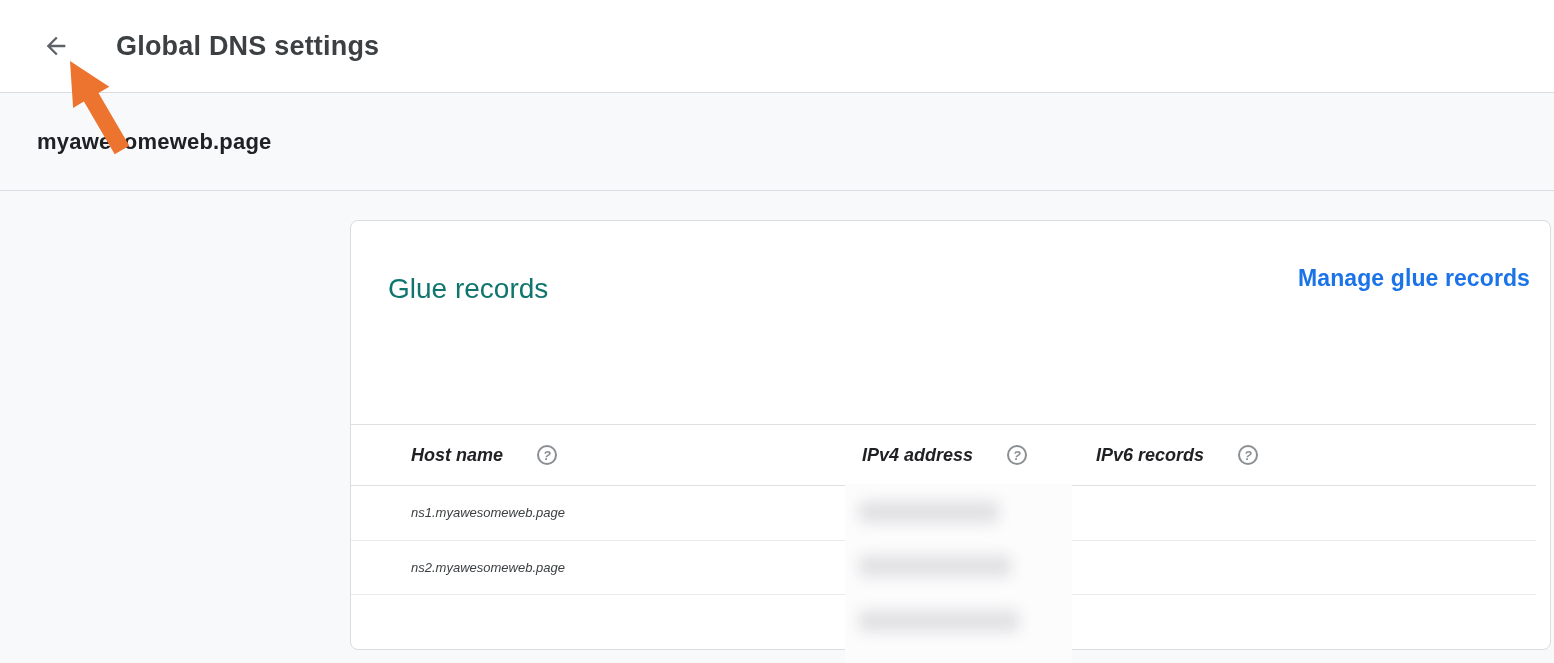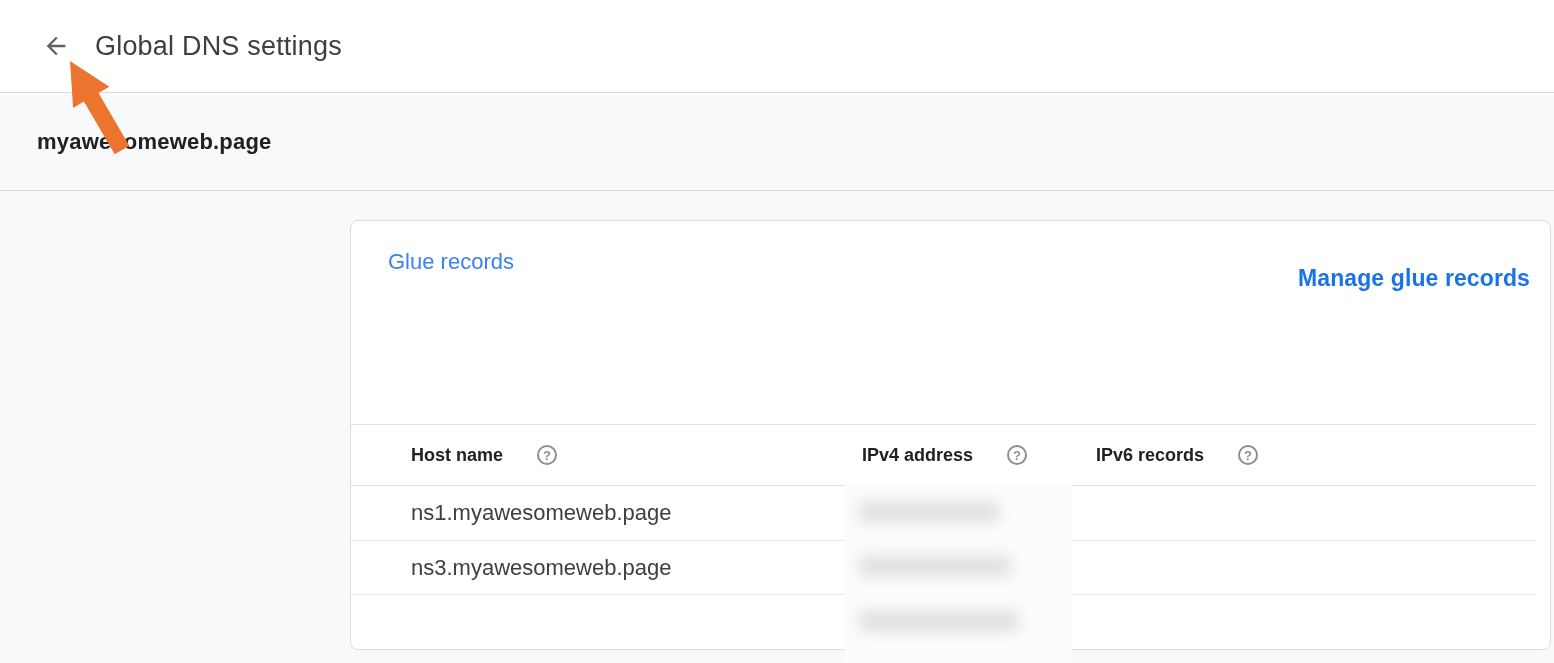--- a/index.html
+++ b/index.html
@@ -21,23 +21,23 @@
     align-items:center;
     padding-left:42px;
   }
   .back-btn {
     width:28px; height:28px;
     background:none; border:none; cursor:pointer;
     display:flex; align-items:center; justify-content:center;
   }
   .back-btn svg { width:28px; height:28px; fill:#5f6368; }
   .page-title {
-    margin-left:25px;
+    margin-left:46px;
     font-size:27px;
-    font-weight:400;
+    font-weight:700;
     color:#3c4043;
     letter-spacing:0.2px;
   }
 
   
   .domain-bar {
     height:98px;
     background:#f8f9fa;
     border-bottom:1px solid #dadce0;
     display:flex;
@@ -55,24 +55,24 @@
   .card {
     position:absolute;
     left:350px; top:220px;
     width:1201px; height:430px;
     background:#ffffff;
     border:1px solid #dadce0;
     border-radius:8px;
   }
   .card-title {
     position:absolute;
-    left:37px; top:28px;
-    font-size:22px;
+    left:37px; top:52px;
+    font-size:28px;
     font-weight:400;
-    color:#3b82f6;
+    color:#0f766e;
   }
   .manage-link {
     position:absolute;
     right:20px; top:44px;
     font-size:23px;
     font-weight:700;
     color:#1a73e8;
     text-decoration:none;
     cursor:pointer;
     letter-spacing:0.1px;
@@ -90,20 +90,21 @@
     color:#9334e6;
     text-decoration:underline;
     cursor:pointer;
   }
 
   
   .glue-table {
     position:absolute;
     left:0; top:203px;
     width:1185px;
+    font-style:italic;
   }
   .t-head {
     display:flex;
     align-items:center;
     height:62px;
     border-top:1px solid #e0e0e0;
     border-bottom:1px solid #e0e0e0;
   }
   .th {
     display:flex;
@@ -126,21 +127,21 @@
     margin-left:34px;
     cursor:pointer;
     flex:0 0 auto;
   }
   .t-row {
     display:flex;
     align-items:center;
     height:54.7px;
     padding-left:60px;
     border-bottom:1px solid #e8eaed;
-    font-size:22px;
+    font-size:13px;
     color:#3c4043;
     background:#ffffff;
   }
   .cell-host { width:451px; }
   .cell-ipv4 { width:234px; }
   .cell-ipv6 { flex:1; }
 
   
   .blur-strip {
     position:absolute;
@@ -208,21 +209,21 @@
         <span class="help-icon">?</span>
       </div>
     </div>
 
     <div class="t-row">
       <div class="cell-host">ns1.myawesomeweb.page</div>
       <div class="cell-ipv4"></div>
       <div class="cell-ipv6"></div>
     </div>
     <div class="t-row">
-      <div class="cell-host">ns3.myawesomeweb.page</div>
+      <div class="cell-host">ns2.myawesomeweb.page</div>
       <div class="cell-ipv4"></div>
       <div class="cell-ipv6"></div>
     </div>
   </div>
 </div>
 
 <div class="blur-strip">
   <div class="smudge smudge-1"></div>
   <div class="smudge smudge-2"></div>
   <div class="smudge smudge-3"></div>

